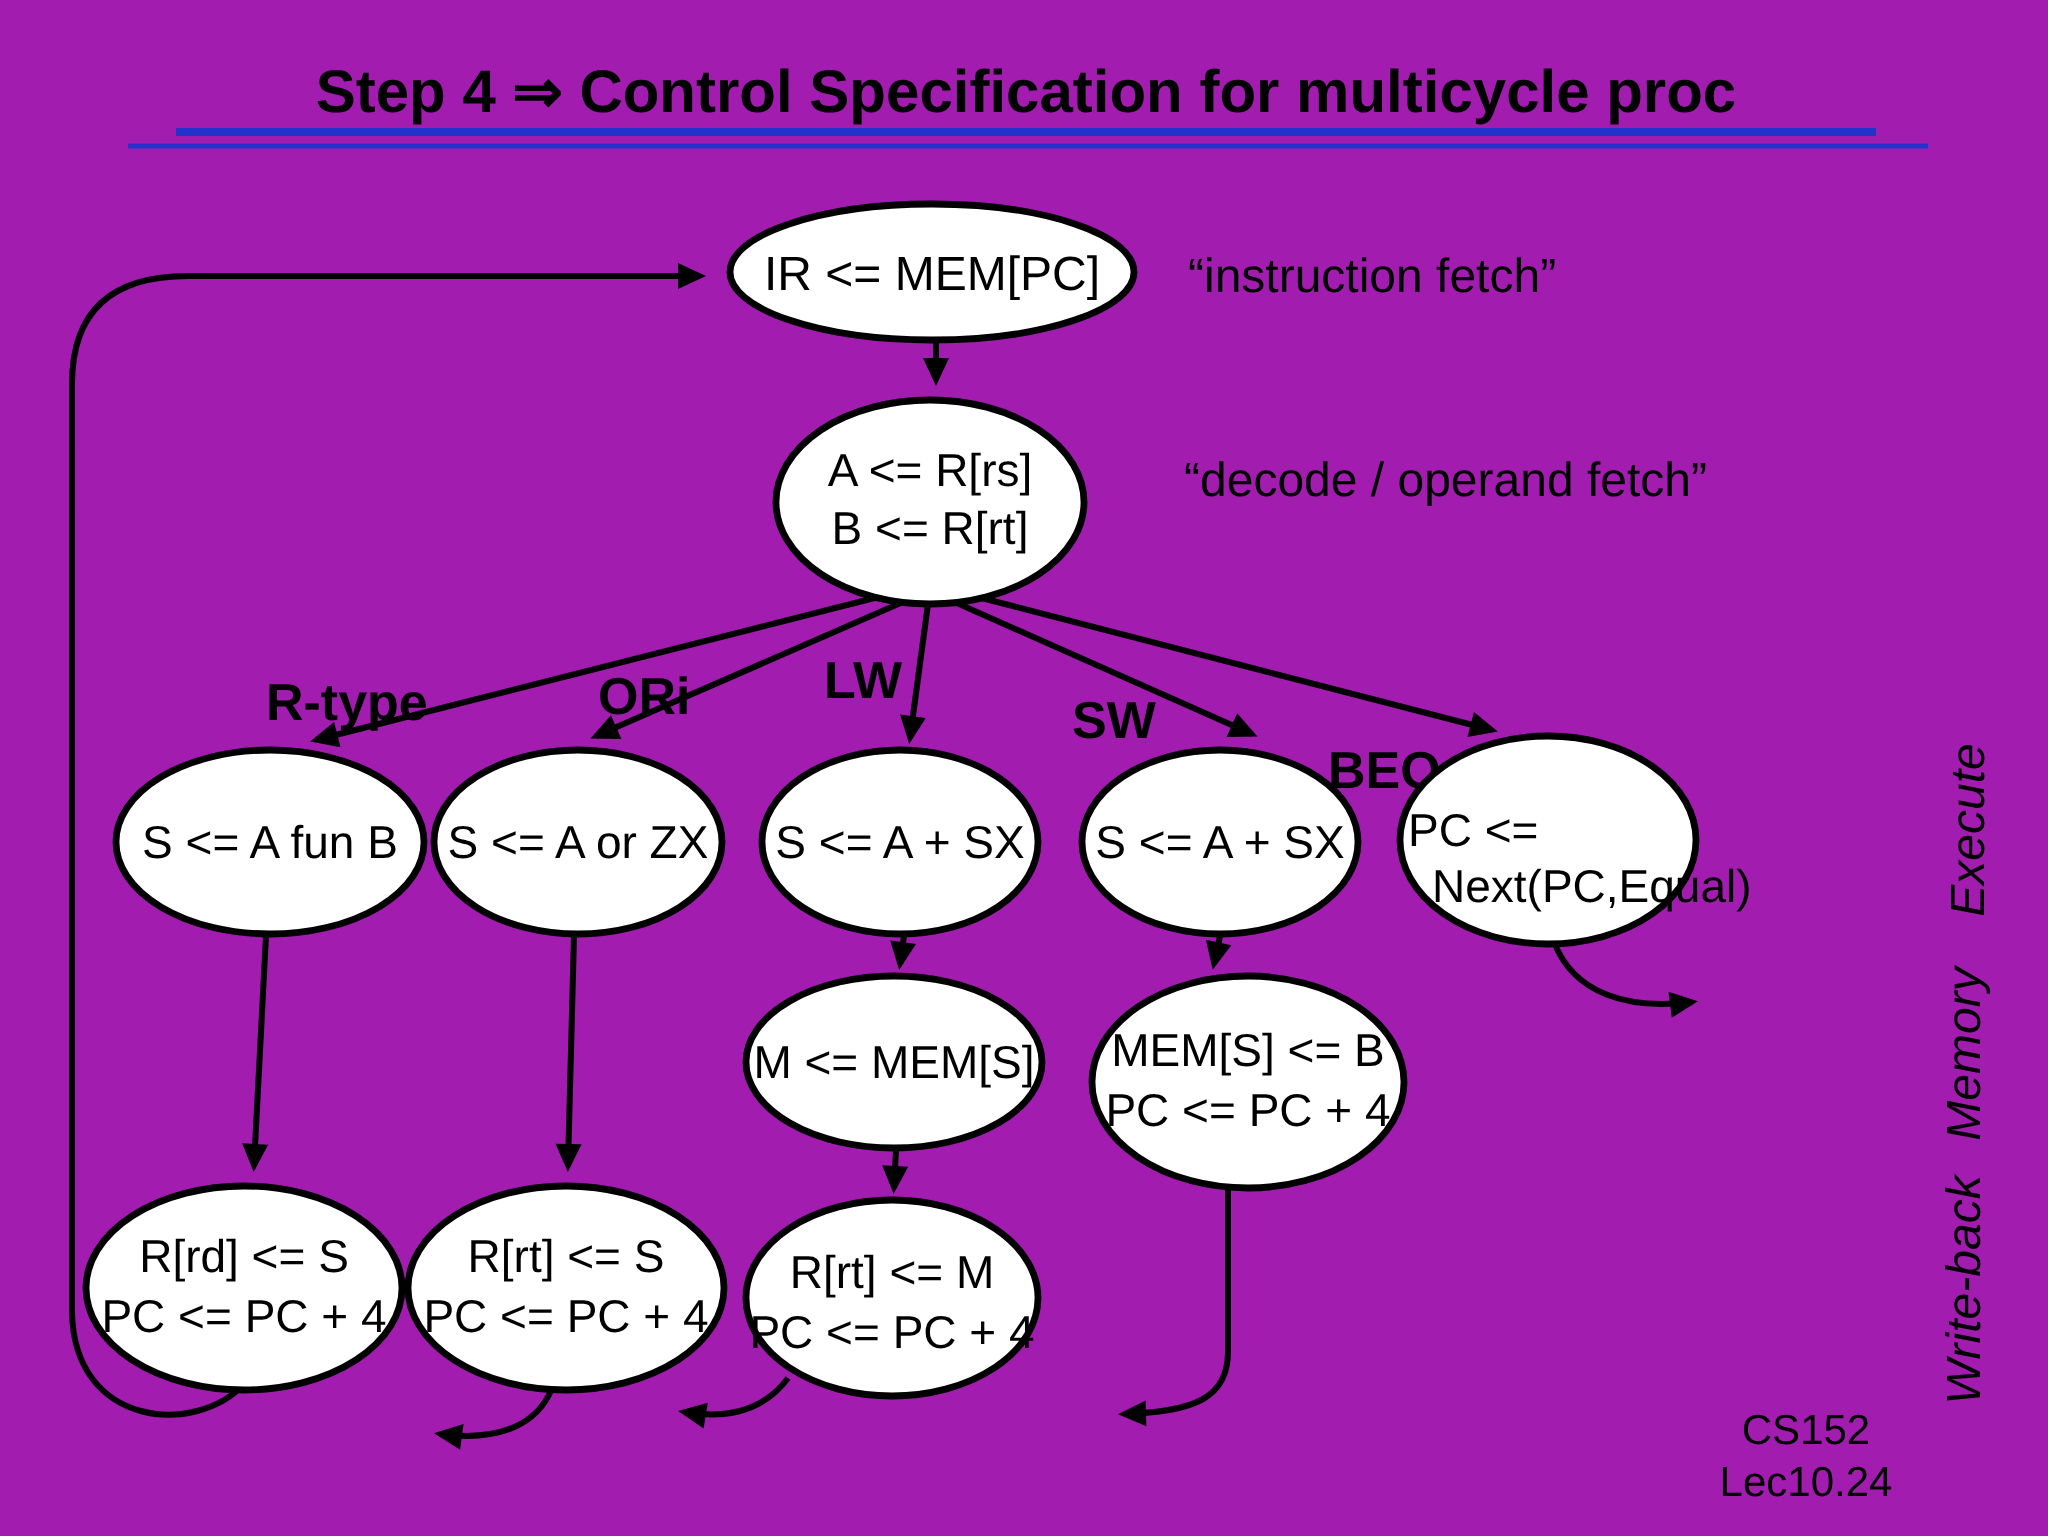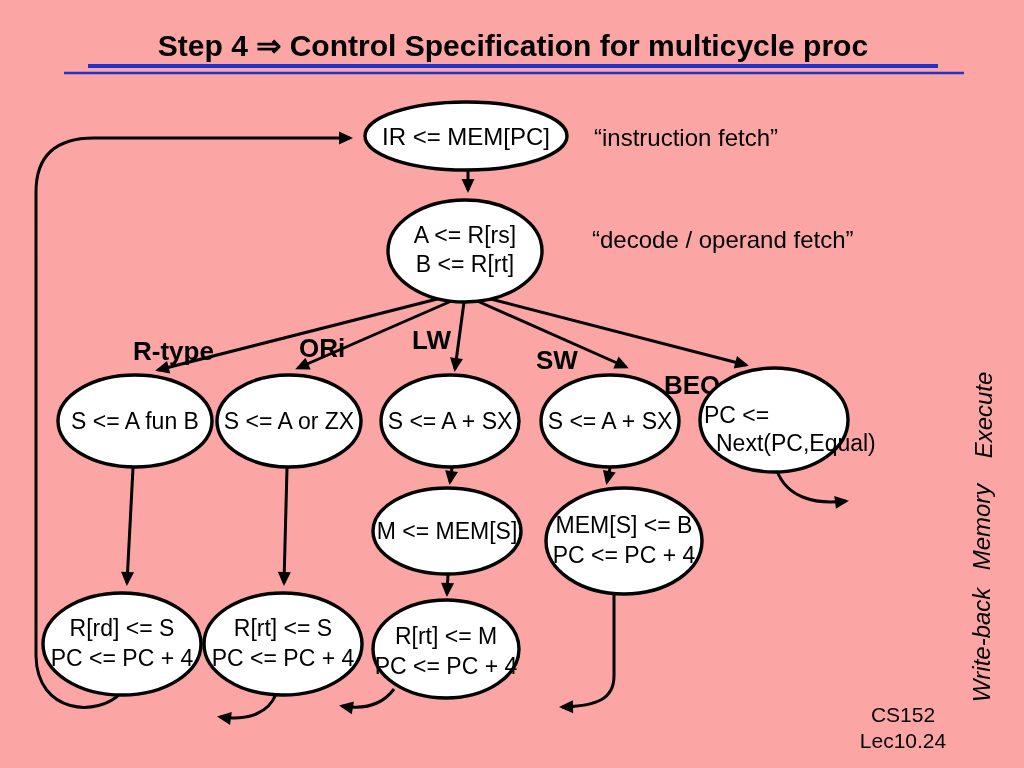--- a/index.html
+++ b/index.html
@@ -1,16 +1,16 @@
 <!DOCTYPE html>
 <html><head>
 <meta charset="utf-8">
 <style>
   html,body{margin:0;padding:0;background:#fff;}
-  .slide{position:relative;width:1024px;height:768px;background:#fca5a5;overflow:hidden;
+  .slide{position:relative;width:1024px;height:768px;background:#a21caf;overflow:hidden;
          font-family:"Liberation Sans", sans-serif;}
   svg text{fill:#000;font-family:"Liberation Sans", sans-serif;}
   .title-text{font-size:30px;font-weight:bold;}
   .ann{font-size:24px;}
   .st{font-size:23px;}
   .st-big{font-size:24px;}
   .branch{font-size:26px;font-weight:bold;}
   .stage{font-size:24px;font-style:italic;}
   .footer-text{font-size:21px;}
   .node{fill:#ffffff;stroke:#000;stroke-width:3.4;}

